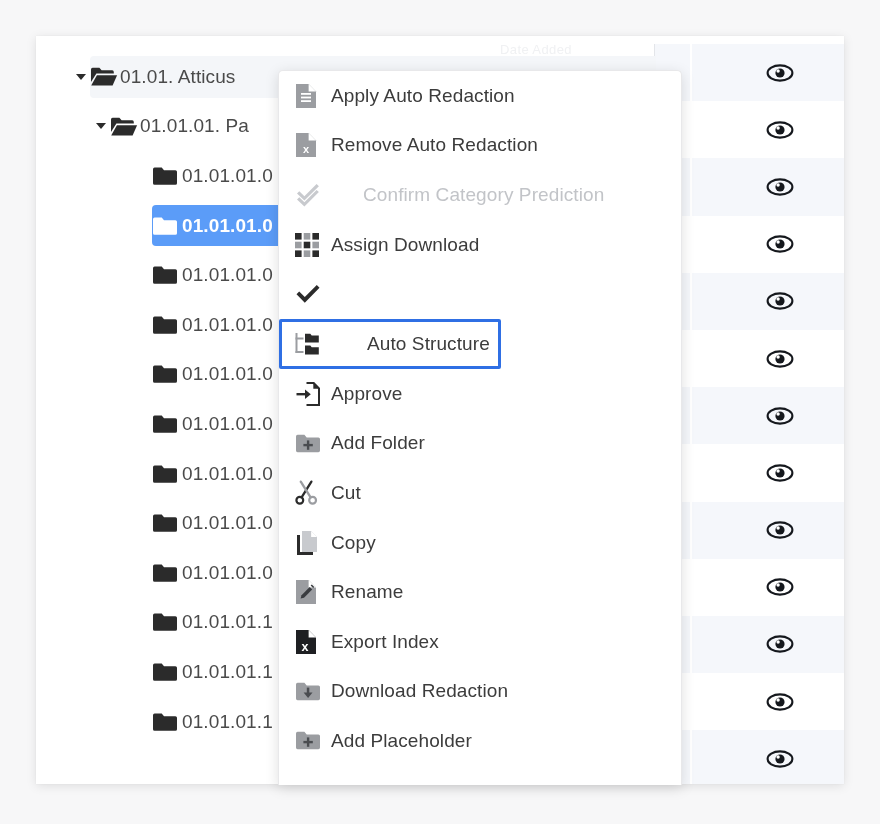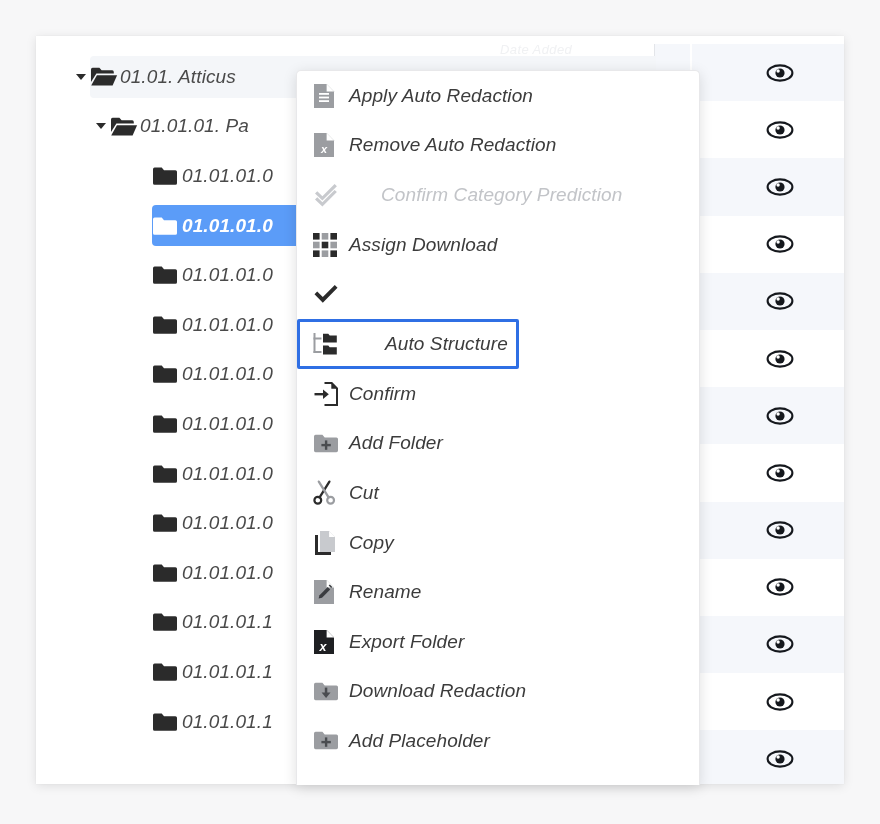--- a/index.html
+++ b/index.html
@@ -11,21 +11,20 @@
     background: #f7f7f8;
     font-family: "Liberation Sans", sans-serif;
     overflow: hidden;
   }
 
   #root {
     position: relative;
     width: 840px;
     height: 824px;
     background: #f7f7f8;
-    font-style: italic;
   }
 
   
   .card {
     position: absolute;
     left: 36px;
     top: 36px;
     width: 808px;
     height: 748px;
     background: #ffffff;
@@ -158,21 +157,21 @@
     letter-spacing: .1px;
   }
   .tree-row.selected .tw-label {
     color: #ffffff;
     font-weight: bold;
   }
 
   
   .ctx-menu {
     position: absolute;
-    left: 296px;
+    left: 278px;
     top: 70px;
     width: 402px;
     height: 714px;
     background: #ffffff;
     border: 1px solid #e8e8ea;
     border-bottom: none;
     border-radius: 5px 5px 0 0;
     box-shadow: 0 3px 14px rgba(0,0,0,0.13);
     overflow: hidden;
   }
@@ -615,21 +614,21 @@
       </div>
       <div class="menu-item">
         <span class="mi-icon">
           <svg width="26" height="26" viewBox="0 0 26 26">
         <path fill="none" stroke="#2b2b2b" stroke-width="2" d="M11.5 2h7.2L24 7.3V24H11.5"></path>
         <path fill="#2b2b2b" d="M18.3 2 24 7.7h-5.7z"></path>
         <rect x="1.5" y="12" width="12" height="2.4" fill="#2b2b2b"></rect>
         <path fill="#2b2b2b" d="M10 8.4 15.8 13.2 10 18z"></path>
           </svg>
         </span>
-        <span class="mi-label">Confirm</span>
+        <span class="mi-label">Approve</span>
       </div>
       <div class="menu-item">
         <span class="mi-icon">
           <svg width="26" height="21" viewBox="0 0 26 21">
         <path fill="#9b9da1" d="M1 3.4A1.6 1.6 0 0 1 2.6 1.8h6.8l2.3 2.6h11.7A1.6 1.6 0 0 1 25 6v11.6a1.6 1.6 0 0 1-1.6 1.6H2.6A1.6 1.6 0 0 1 1 17.6z"></path>
         <rect x="11.9" y="7.4" width="2.4" height="9.4" fill="#4a4c50"></rect>
         <rect x="8.4" y="10.9" width="9.4" height="2.4" fill="#4a4c50"></rect>
           </svg>
         </span>
         <span class="mi-label">Add Folder</span>
@@ -667,21 +666,21 @@
         <span class="mi-label">Rename</span>
       </div>
       <div class="menu-item">
         <span class="mi-icon">
           <svg width="22" height="26" viewBox="0 0 22 26">
         <path fill="#1e1f22" d="M1 1h12.6L21 8.4V25H1z"></path>
         <path fill="#ffffff" d="M13.6 1 21 8.4h-7.4z"></path>
         <text x="10" y="21.5" font-size="12.5" font-family="Liberation Sans, sans-serif" font-weight="bold" fill="#ffffff" text-anchor="middle">x</text>
           </svg>
         </span>
-        <span class="mi-label">Export Folder</span>
+        <span class="mi-label">Export Index</span>
       </div>
       <div class="menu-item">
         <span class="mi-icon">
           <svg width="26" height="21" viewBox="0 0 26 21">
         <path fill="#9b9da1" d="M1 3.4A1.6 1.6 0 0 1 2.6 1.8h6.8l2.3 2.6h11.7A1.6 1.6 0 0 1 25 6v11.6a1.6 1.6 0 0 1-1.6 1.6H2.6A1.6 1.6 0 0 1 1 17.6z"></path>
         <rect x="11.8" y="6.6" width="2.5" height="6.4" fill="#4a4c50"></rect>
         <path fill="#4a4c50" d="M8.6 11.6h8.9L13.1 17z"></path>
           </svg>
         </span>
         <span class="mi-label">Download Redaction</span>

